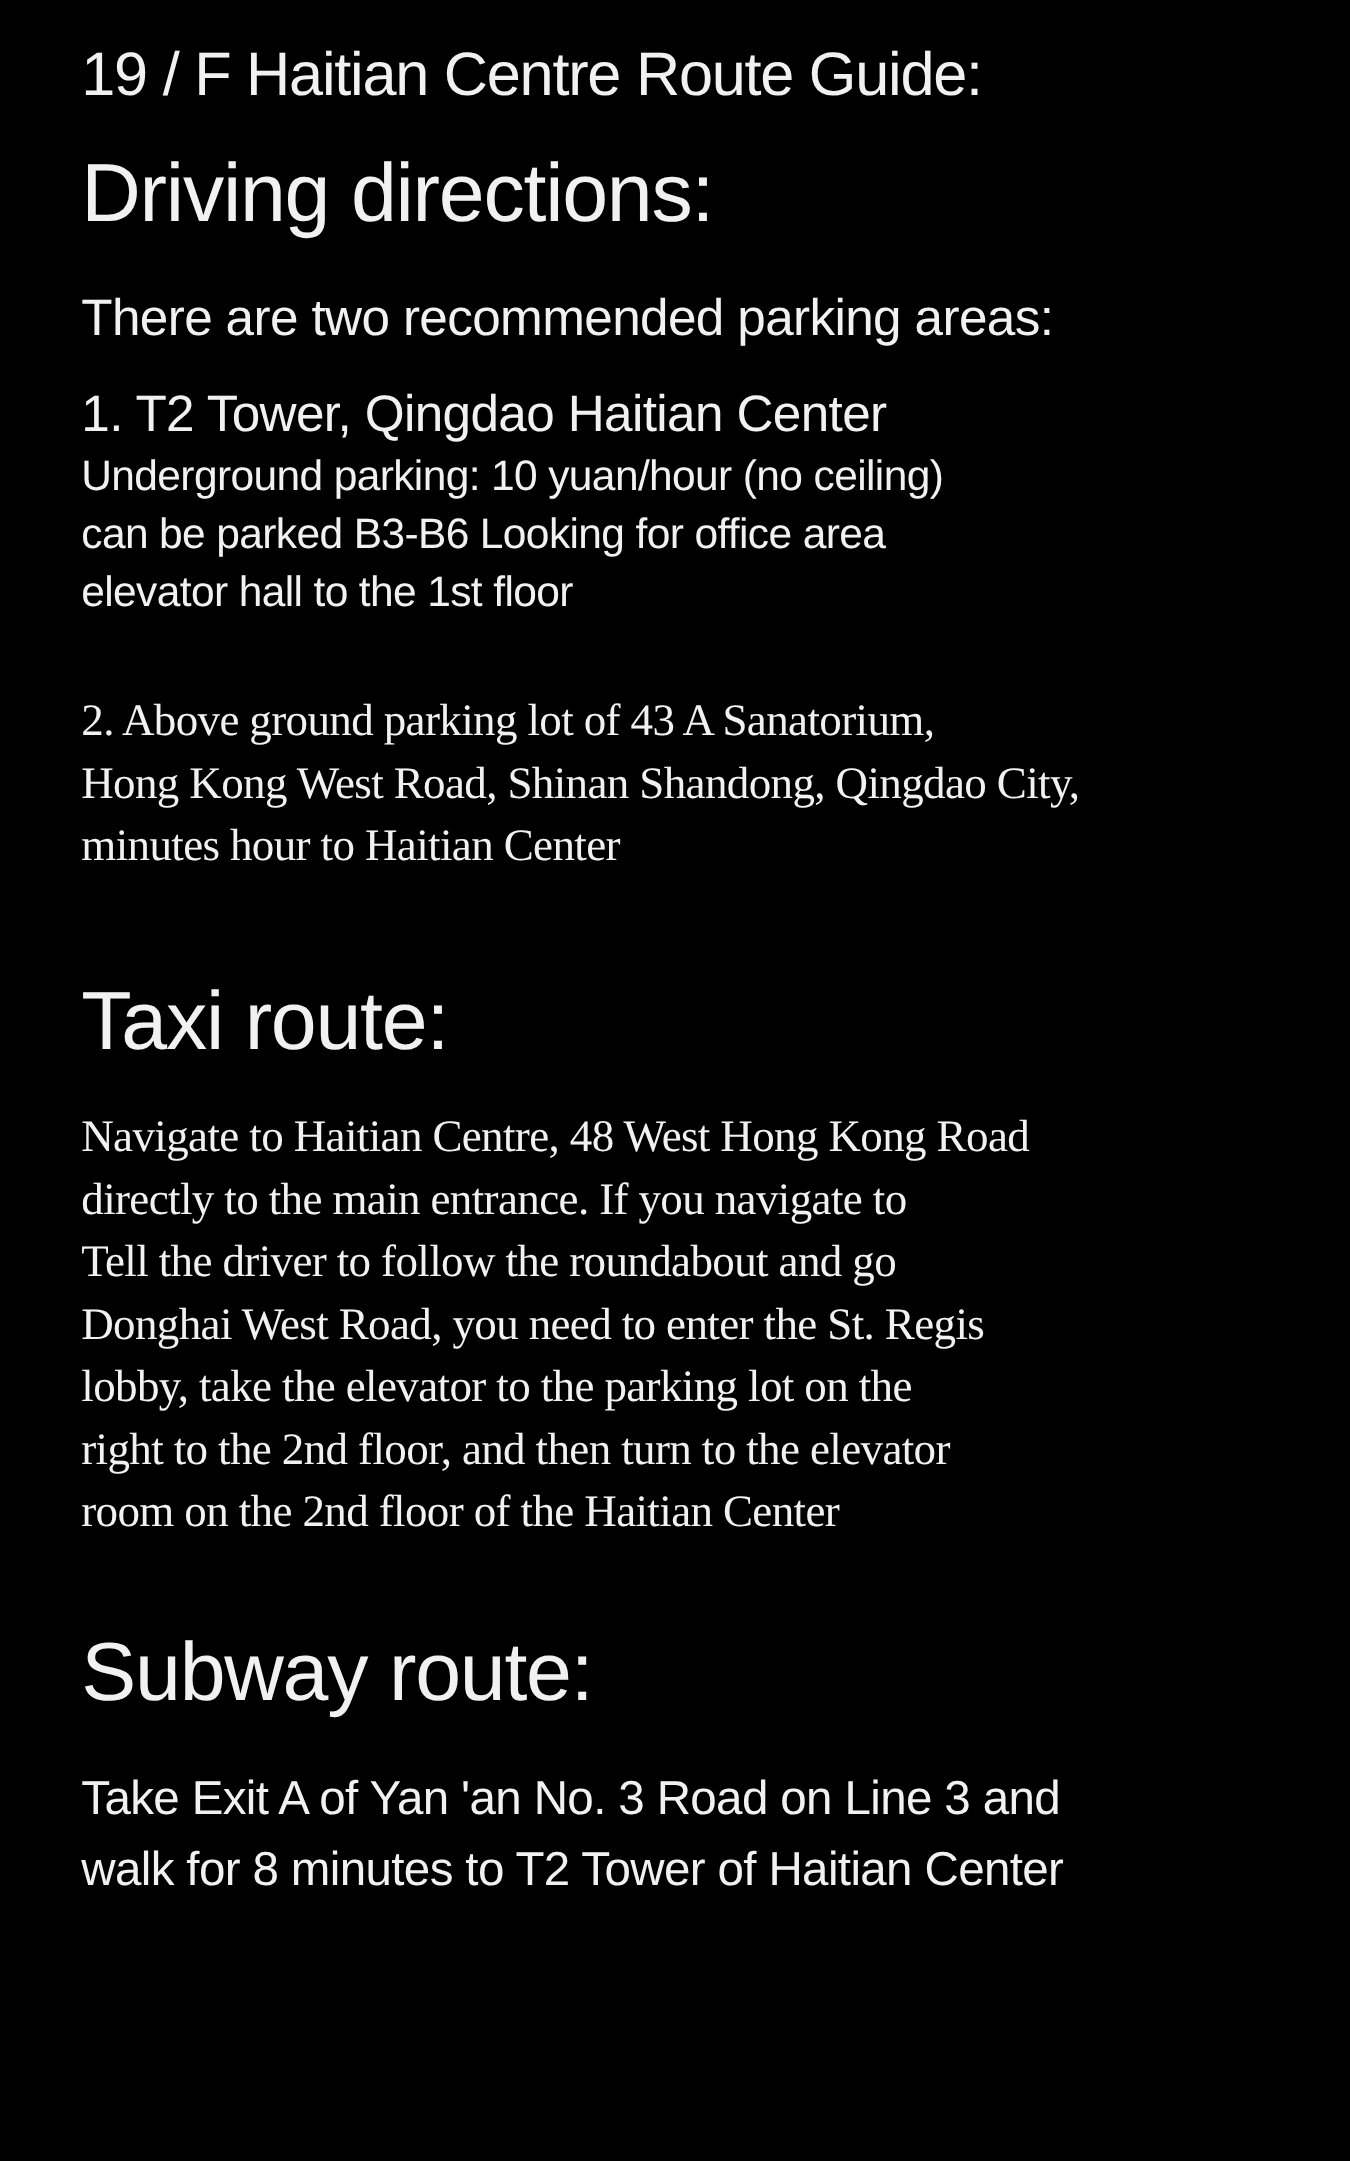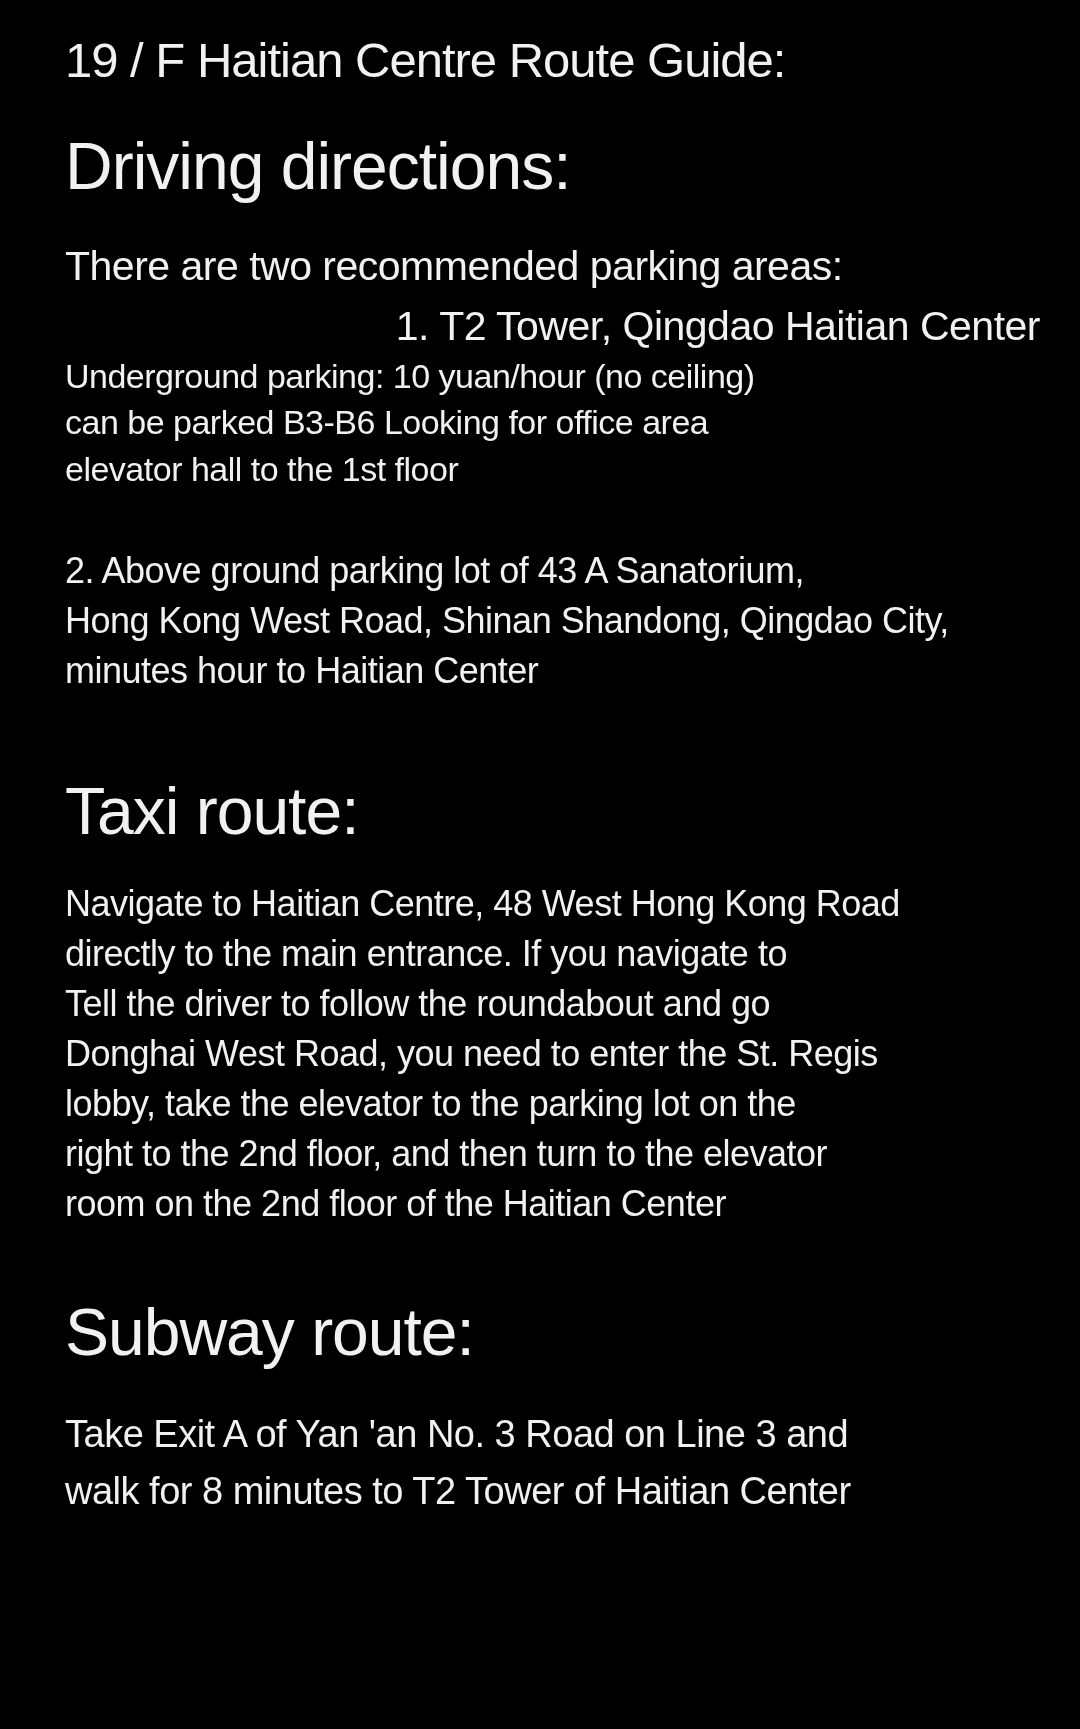--- a/index.html
+++ b/index.html
@@ -29,41 +29,41 @@
   .title {
     font-size: 49px;
     line-height: 1.25;
     letter-spacing: -1px;
   }
   .h1 {
     font-size: 66px;
     line-height: 1.2;
     letter-spacing: -1px;
   }
-  .h1-driving { margin-top: 36px; }
+  .h1-driving { margin-top: 24px; }
   .h1-taxi    { margin-top: 76px; }
   .h1-subway  { margin-top: 64px; }
   .intro {
     margin-top: 34px;
     font-size: 41px;
     line-height: 1.3;
   }
   .item-title {
-    margin-top: 6px;
+    margin-top: 23px;
     font-size: 41px;
     line-height: 1.3;
-    text-align: right;
   }
   .body-sm {
     font-size: 34px;
     line-height: 1.36;
   }
   .body-md {
     font-size: 36px;
     line-height: 1.39;
+    font-family: Liberation Serif, serif;
   }
   .body-lg {
     font-size: 38px;
     line-height: 1.5;
   }
   .taxi-par   { margin-top: 28px; }
   .subway-par { margin-top: 34px; }
   .parking2   { margin-top: 54px; }
   .indent-sm  { padding-left: 10px; }
 </style>

